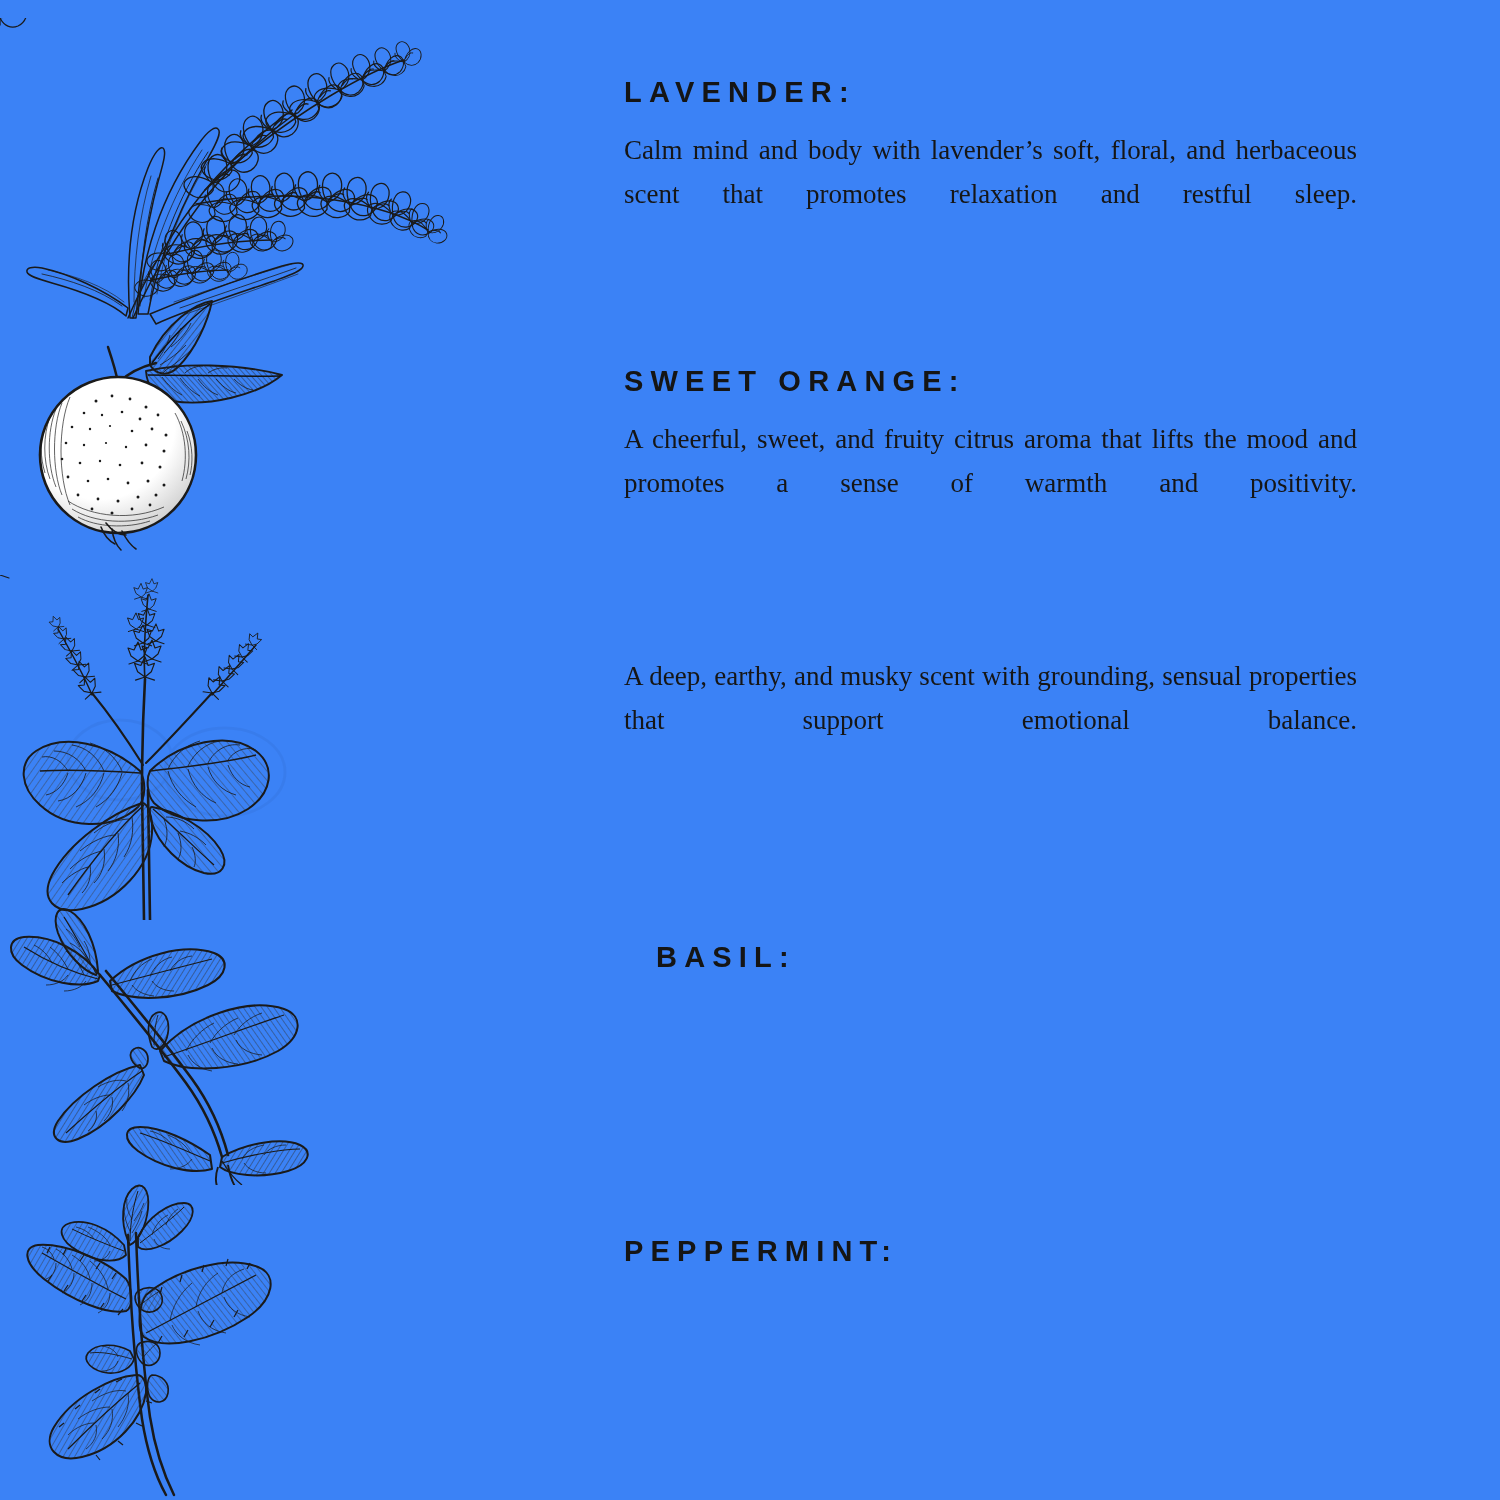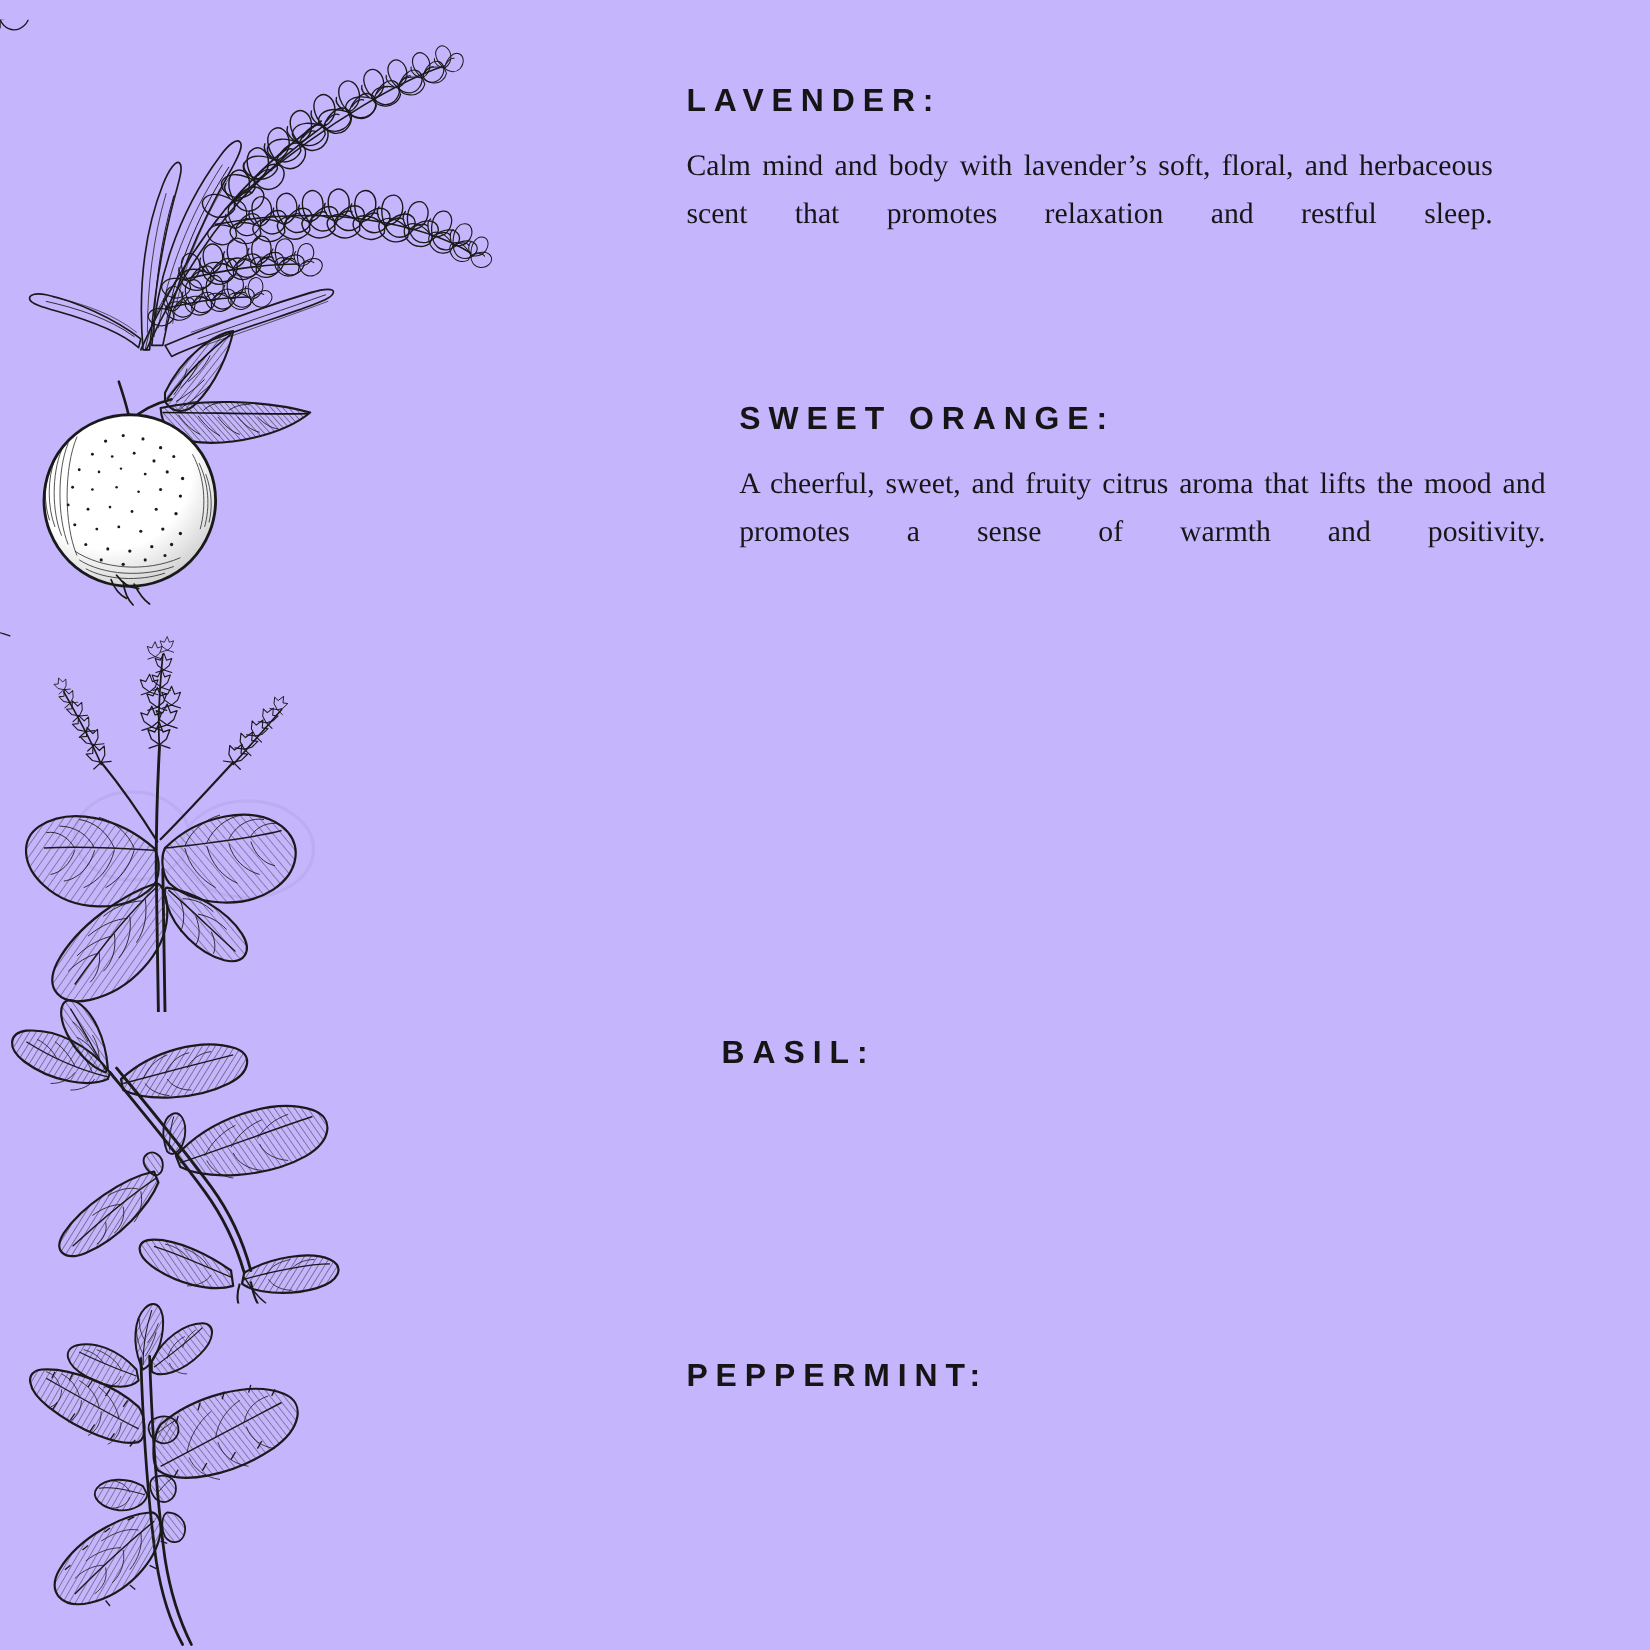--- a/index.html
+++ b/index.html
@@ -4,21 +4,21 @@
 <style>
   html, body {
     margin: 0;
     padding: 0;
     background: #ffffff;
   }
   .page {
     position: relative;
     width: 1500px;
     height: 1500px;
-    background: #c4b5fd;
+    background: #3b82f6;
     overflow: hidden;
     font-family: "Liberation Serif", "DejaVu Serif", serif;
   }
 
   .entry {
     position: absolute;
     left: 0;
     width: 1500px;
     display: block;
   }
@@ -295,21 +295,21 @@
           <g fill="none" stroke="#1a1a1a" stroke-width="1.6" stroke-linecap="round">
             <path d="M106 228 C112 236 118 240 126 240"></path>
             <path d="M122 236 C126 244 130 250 136 254"></path>
             <path d="M112 234 C113 243 116 250 121 255"></path>
             <path d="M101 232 C104 240 109 246 115 249"></path>
           </g>
         </g>
       </svg>
     </div>
 
-    <div class="textcol" style="top:72px;margin-left:48px;">
+    <div class="textcol" style="top:72px;">
       <h2 class="heading">SWEET ORANGE:</h2>
       <p class="body">A cheerful, sweet, and fruity citrus aroma that lifts the mood and promotes a sense of warmth and positivity.</p>
     </div>
   </div>
 
   <div class="entry" style="top:575px;">
     <div class="illus" style="top:0px;">
       <svg width="360" height="345" viewBox="0 0 360 345" aria-hidden="true">
         <defs>
           <pattern id="pHatch" width="6" height="6" patternUnits="userSpaceOnUse" patternTransform="rotate(35)">
@@ -412,20 +412,21 @@
             <path d="M178 258 C182 268 182 278 178 284"></path>
             <path d="M192 272 C196 280 196 288 194 292"></path>
             <path d="M166 242 C176 242 186 246 194 254"></path>
             <path d="M180 256 C190 258 198 262 206 270"></path>
           </g>
         </g>
       </svg>
     </div>
 
     <div class="textcol" style="top:80px;">
+      <p class="body">A deep, earthy, and musky scent with grounding, sensual properties that support emotional balance.</p>
     </div>
   </div>
 
   <div class="entry" style="top:905px;">
     <div class="illus" style="top:0px;">
       <svg width="340" height="280" viewBox="0 0 340 280" aria-hidden="true">
         <defs>
           <pattern id="bHatch" width="5" height="5" patternUnits="userSpaceOnUse" patternTransform="rotate(32)">
             <line x1="0" y1="0" x2="0" y2="5" stroke="#2e2e2e" stroke-width="0.9"></line>
           </pattern>

